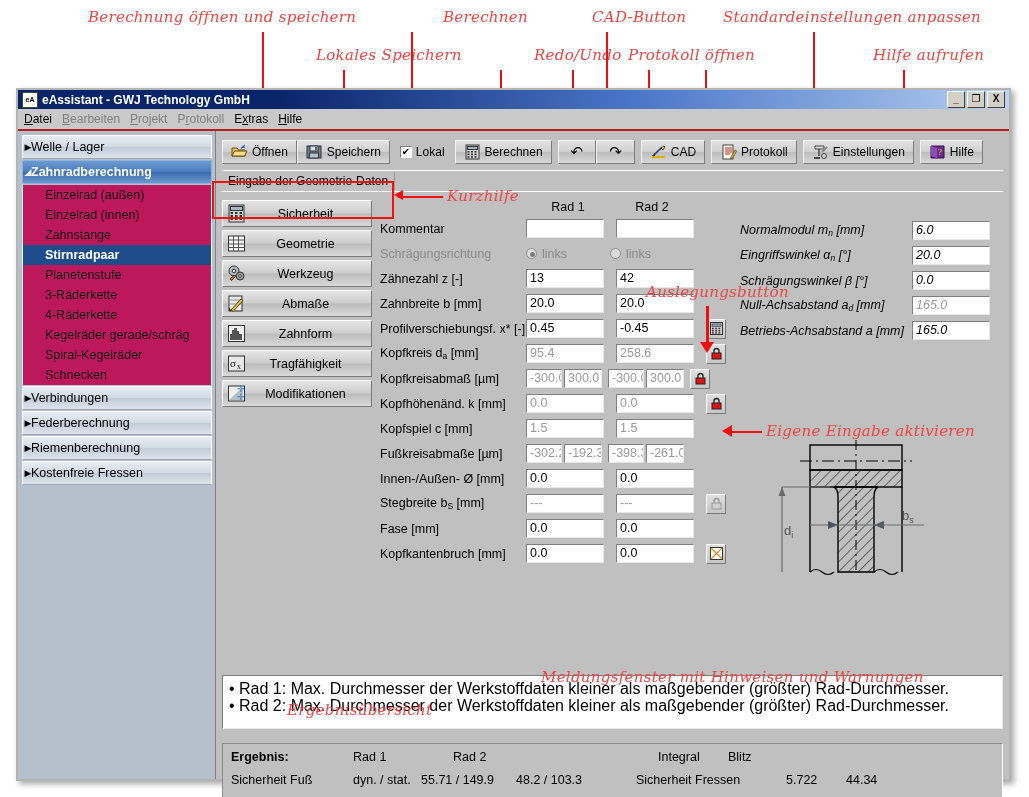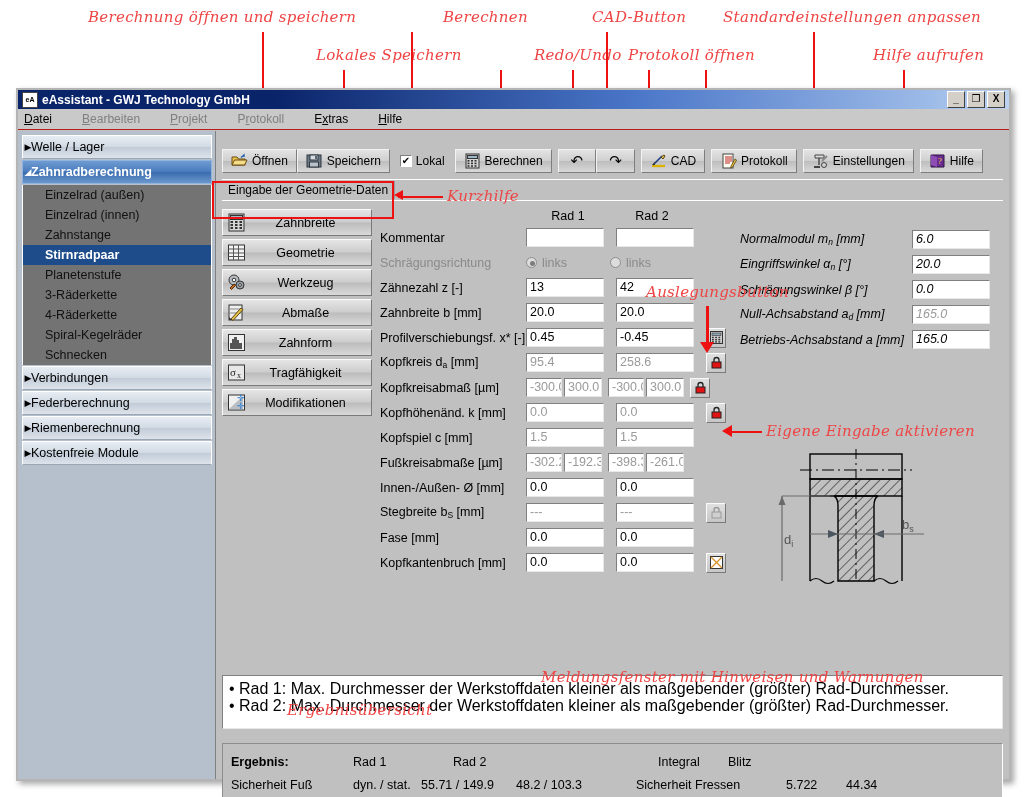--- a/index.html
+++ b/index.html
@@ -38,22 +38,22 @@
     overflow:hidden;
   }
   #wbtns{margin-left:auto;display:flex;gap:2px;padding-right:2px;}
   #wbtns div{
     width:16px;height:15px;background:#d4d0c8;border:1px solid;
     border-color:#ffffff #404040 #404040 #ffffff;
     font-size:10px;line-height:13px;text-align:center;color:#000;font-weight:bold;
   }
   #menubar{
     height:20px;background:#c9c9c9;display:flex;align-items:center;
-    padding-left:6px;gap:30px;font-size:12px;
-    border-bottom:1px solid #b91c1c;
+    padding-left:6px;gap:10px;font-size:12px;
+    border-bottom:4px solid #b91c1c;
   }
   #menubar span{cursor:default;}
   #menubar .dis{color:#808080;}
   .mn u{text-decoration:underline;}
 
   #body{position:absolute;left:0;top:41px;right:0;bottom:0;display:flex;}
 
   
   #sidebar{
     width:198px;background:#b6c0cc;padding:4px 3px 0 4px;box-sizing:border-box;
@@ -65,27 +65,27 @@
     border:1px solid #fff;border-bottom:1px solid #9aa6b4;margin-bottom:1px;
     color:#000;position:relative;
   }
   .grp.open{
     background:linear-gradient(to bottom,#6f9bd1 0%,#4a7cbd 48%,#3a6cae 52%,#6b97cd 100%);
     color:#fff;font-weight:bold;border-color:#8fb3dd;
   }
   .grp .tri{position:absolute;left:-2px;top:0;width:14px;text-align:center;font-size:9px;}
   .sub{
     height:20px;line-height:20px;font-size:12.5px;padding-left:22px;
-    background:#737373;border-left:1px solid #fff;border-right:1px solid #fff;
+    background:#be185d;border-left:1px solid #fff;border-right:1px solid #fff;
     color:#111;
   }
   .sub.sel{background:#1e4c8a;color:#fff;font-weight:bold;}
 
   
-  #main{flex:1;position:relative;background:#c0c0c0;padding:17px 6px 0 6px;box-sizing:border-box;}
+  #main{flex:1;position:relative;background:#c0c0c0;padding:8px 6px 0 6px;box-sizing:border-box;}
 
   
   #toolbar{display:flex;align-items:center;height:26px;gap:0px;}
   .tbtn{
     height:24px;display:flex;align-items:center;gap:4px;padding:0 8px;
     background:linear-gradient(to bottom,#e3e3e3 0%,#cfcfcf 50%,#bdbdbd 51%,#d8d8d8 100%);
     border:1px solid;border-color:#f2f2f2 #7d7d7d #7d7d7d #f2f2f2;
     font-size:12px;white-space:nowrap;box-sizing:border-box;
   }
   .tbtn.flat{border:none;background:none;padding:0 4px;}
@@ -153,21 +153,21 @@
   #msgbox{
     position:absolute;left:6px;right:6px;top:544px;height:54px;
     background:#fff;border:1px solid;border-color:#7f7f7f #e8e8e8 #e8e8e8 #7f7f7f;
     box-sizing:border-box;padding:4px 6px;font-size:16px;line-height:17px;
   }
   #resbox{
     position:absolute;left:6px;right:6px;top:612px;height:76px;
     background:#c0c0c0;border:1px solid;border-color:#8d8d8d #fff #fff #8d8d8d;
     box-sizing:border-box;padding:6px 8px;font-size:12.5px;
   }
-  .resrow{display:flex;height:23px;align-items:center;}
+  .resrow{display:flex;height:23px;align-items:flex-start;}
   .rc{white-space:nowrap;}
 </style>
 </head>
 <body>
 
 <div>
   <div class="annot" style="left:88px;top:8px;">Berechnung öffnen und speichern</div>
   <div class="annot" style="left:443px;top:8px;">Berechnen</div>
   <div class="annot" style="left:592px;top:8px;">CAD-Button</div>
   <div class="annot" style="left:723px;top:8px;">Standardeinstellungen anpassen</div>
@@ -220,37 +220,38 @@
         <span class="tri">◢</span>
         <span>Zahnradberechnung</span>
       </div>
       <div class="sub">Einzelrad (außen)</div>
       <div class="sub">Einzelrad (innen)</div>
       <div class="sub">Zahnstange</div>
       <div class="sub sel">Stirnradpaar</div>
       <div class="sub">Planetenstufe</div>
       <div class="sub">3-Räderkette</div>
       <div class="sub">4-Räderkette</div>
+      <div class="sub">Kegelräder gerade/schräg</div>
       <div class="sub">Spiral-Kegelräder</div>
       <div class="sub">Schnecken</div>
       <div class="grp" style="margin-top:1px;">
         <span class="tri">▶</span>
         <span>Verbindungen</span>
       </div>
       <div class="grp">
         <span class="tri">▶</span>
         <span>Federberechnung</span>
       </div>
       <div class="grp">
         <span class="tri">▶</span>
         <span>Riemenberechnung</span>
       </div>
       <div class="grp">
         <span class="tri">▶</span>
-        <span>Kostenfreie Module</span>
+        <span>Kostenfreie Fressen</span>
       </div>
     </div>
 
     <div id="main">
 
       <div id="toolbar">
         <div class="tbtn">
           <span class="tico">
             <svg width="17" height="16" viewBox="0 0 17 16">
                 <path d="M1 12V4h5l1.5 2H14v6z" fill="#e8c44a" stroke="#6b4a12"></path>
@@ -373,21 +374,21 @@
                     <rect x="12.5" y="8" width="2.5" height="2"></rect>
                     <rect x="3.5" y="11" width="2.5" height="2"></rect>
                     <rect x="8" y="11" width="2.5" height="2"></rect>
                     <rect x="12.5" y="11" width="2.5" height="2"></rect>
                     <rect x="3.5" y="14" width="2.5" height="2"></rect>
                     <rect x="8" y="14" width="2.5" height="2"></rect>
                     <rect x="12.5" y="14" width="2.5" height="2"></rect>
                   </g>
                 </svg>
             </span>
-            <span class="lbl">Zahnbreite</span>
+            <span class="lbl">Sicherheit</span>
           </div>
           <div class="ptab">
             <span class="pico">
               <svg width="19" height="19" viewBox="0 0 19 19">
                   <rect x="1.5" y="2" width="16" height="15" fill="#f4f4f4" stroke="#333"></rect>
                   <g stroke="#555">
                     <path d="M1.5 6h16M1.5 10h16M1.5 13.5h16M6.5 2v15M11.5 2v15"></path>
                   </g>
                 </svg>
             </span>

